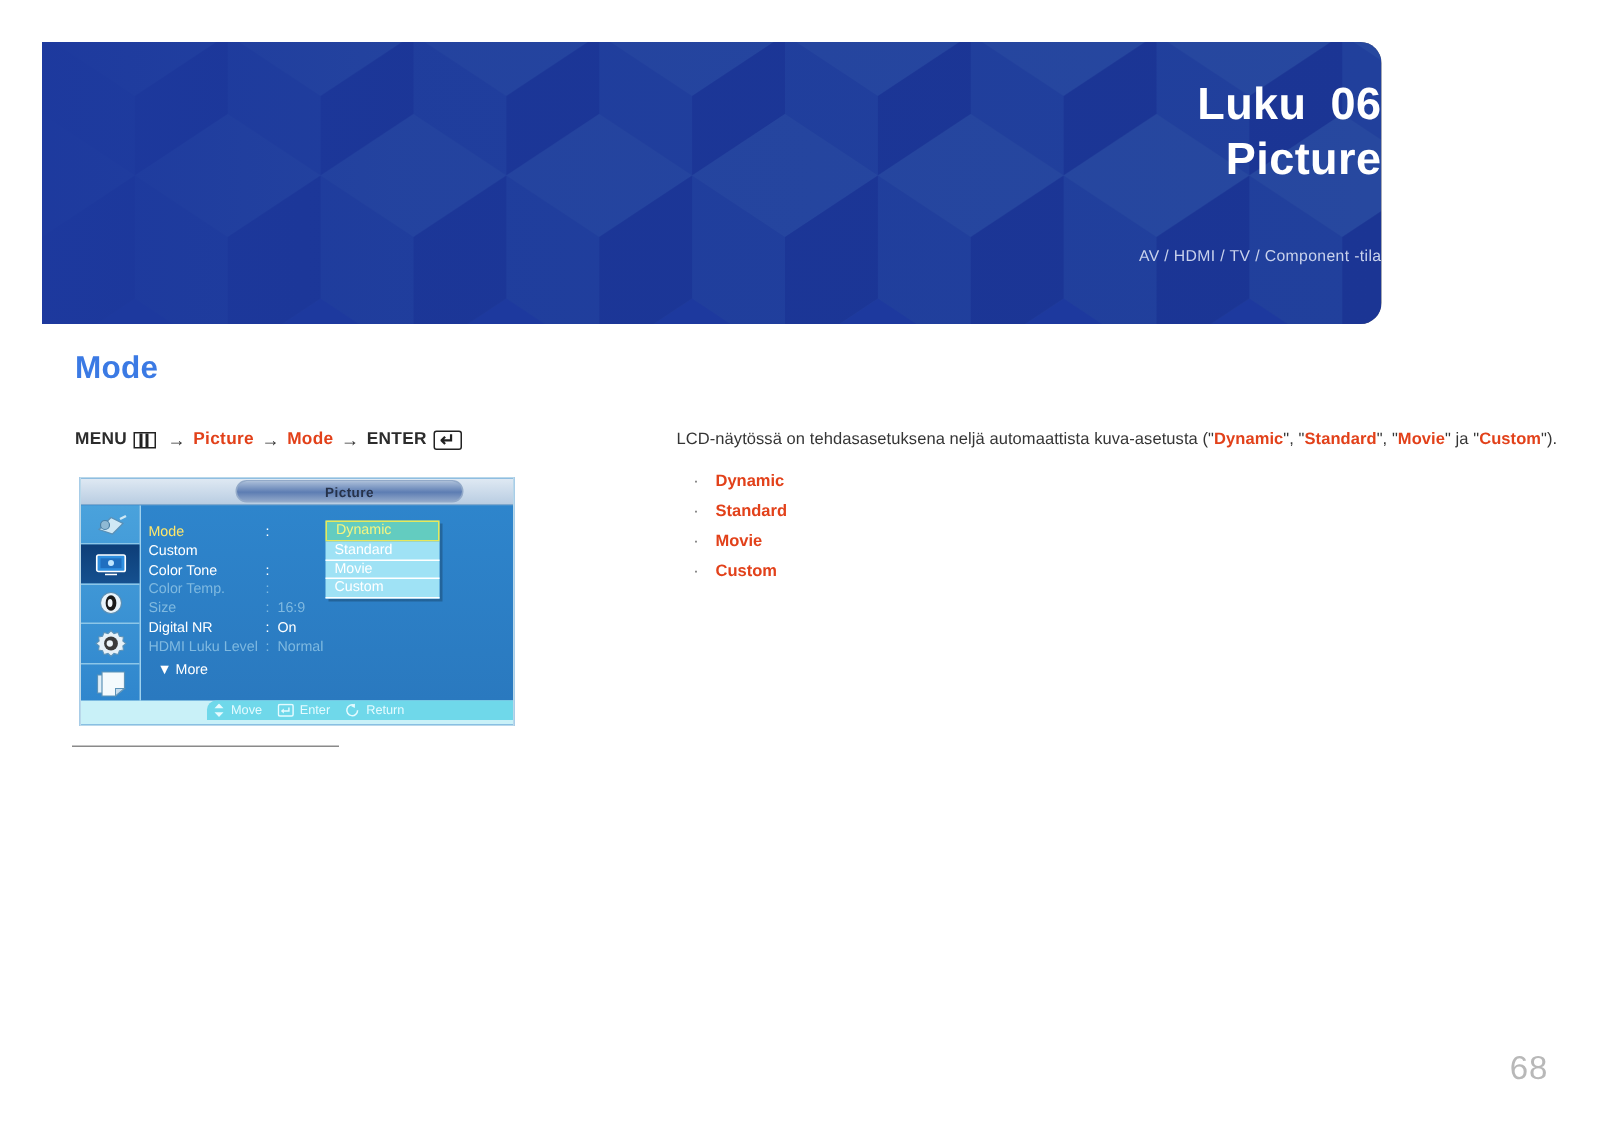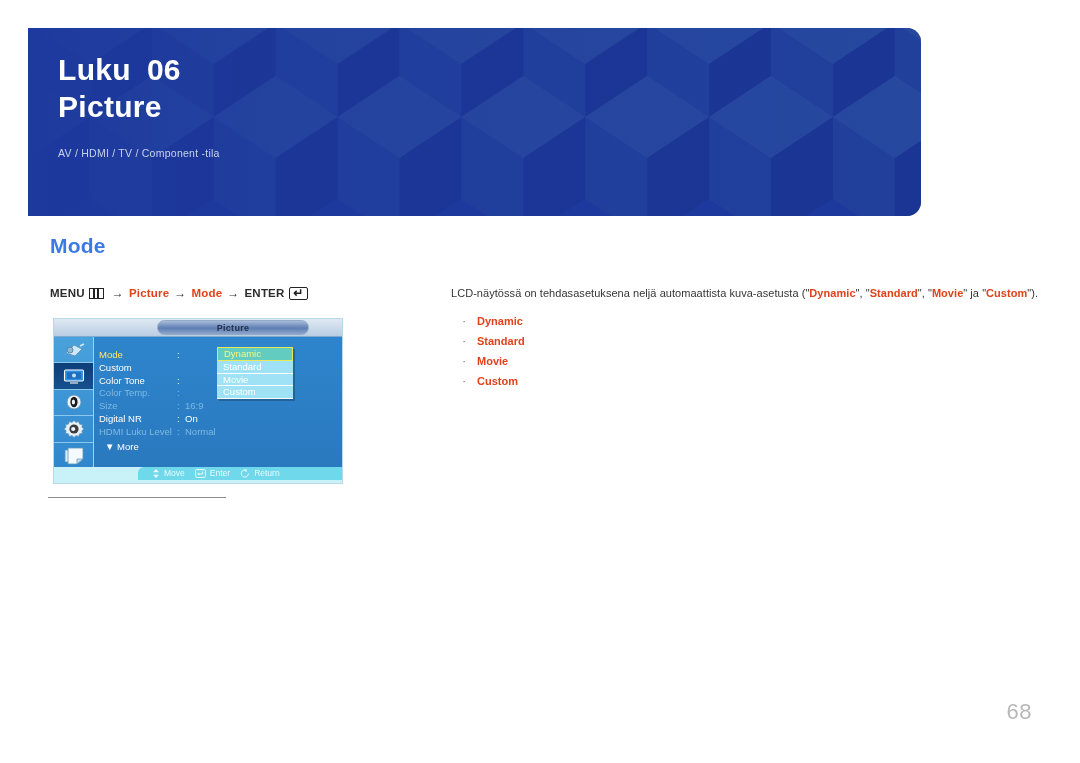--- a/index.html
+++ b/index.html
@@ -22,20 +22,21 @@
   
   .banner {
     position: absolute;
     left: 28px;
     top: 28px;
     width: 893px;
     height: 188px;
     border-radius: 0 14px 14px 0;
     overflow: hidden;
     background: #737373;
+    text-align: right;
   }
   .banner-pattern {
     position: absolute;
     inset: 0;
     width: 100%;
     height: 100%;
   }
   .banner-inner {
     position: relative;
     z-index: 3;
@@ -44,21 +45,21 @@
   .banner-title-line {
     font-size: 30px;
     font-weight: bold;
     color: #ffffff;
     letter-spacing: 0.3px;
     line-height: 1.22;
     white-space: nowrap;
   }
   .banner-title-line .chapnum { margin-left: 16px; }
   .banner-sub {
-    margin-top: 22px;
+    margin-top: 40px;
     font-size: 10.5px;
     color: #c9d2ec;
     letter-spacing: 0.25px;
   }
 
   
   .section-title {
     position: absolute;
     left: 50px;
     top: 234px;
@@ -235,21 +236,21 @@
     left: 84px; right: 0; top: 0;
     height: 13px;
     background: #6fd8ea;
     border-radius: 6px 0 0 0;
     color: #e6fbff;
     font-size: 8.5px;
     line-height: 13px;
     display: flex;
     align-items: center;
     gap: 10px;
-    padding-left: 14px;
+    padding-left: 4px;
   }
   .osd-footer-bar .fitem { display: flex; align-items: center; gap: 4px; }
   .osd-footer-bar .fitem svg { display: block; }
 
   
   .left-note {
     position: absolute;
     left: 48px;
     top: 497px;
     width: 300px;

